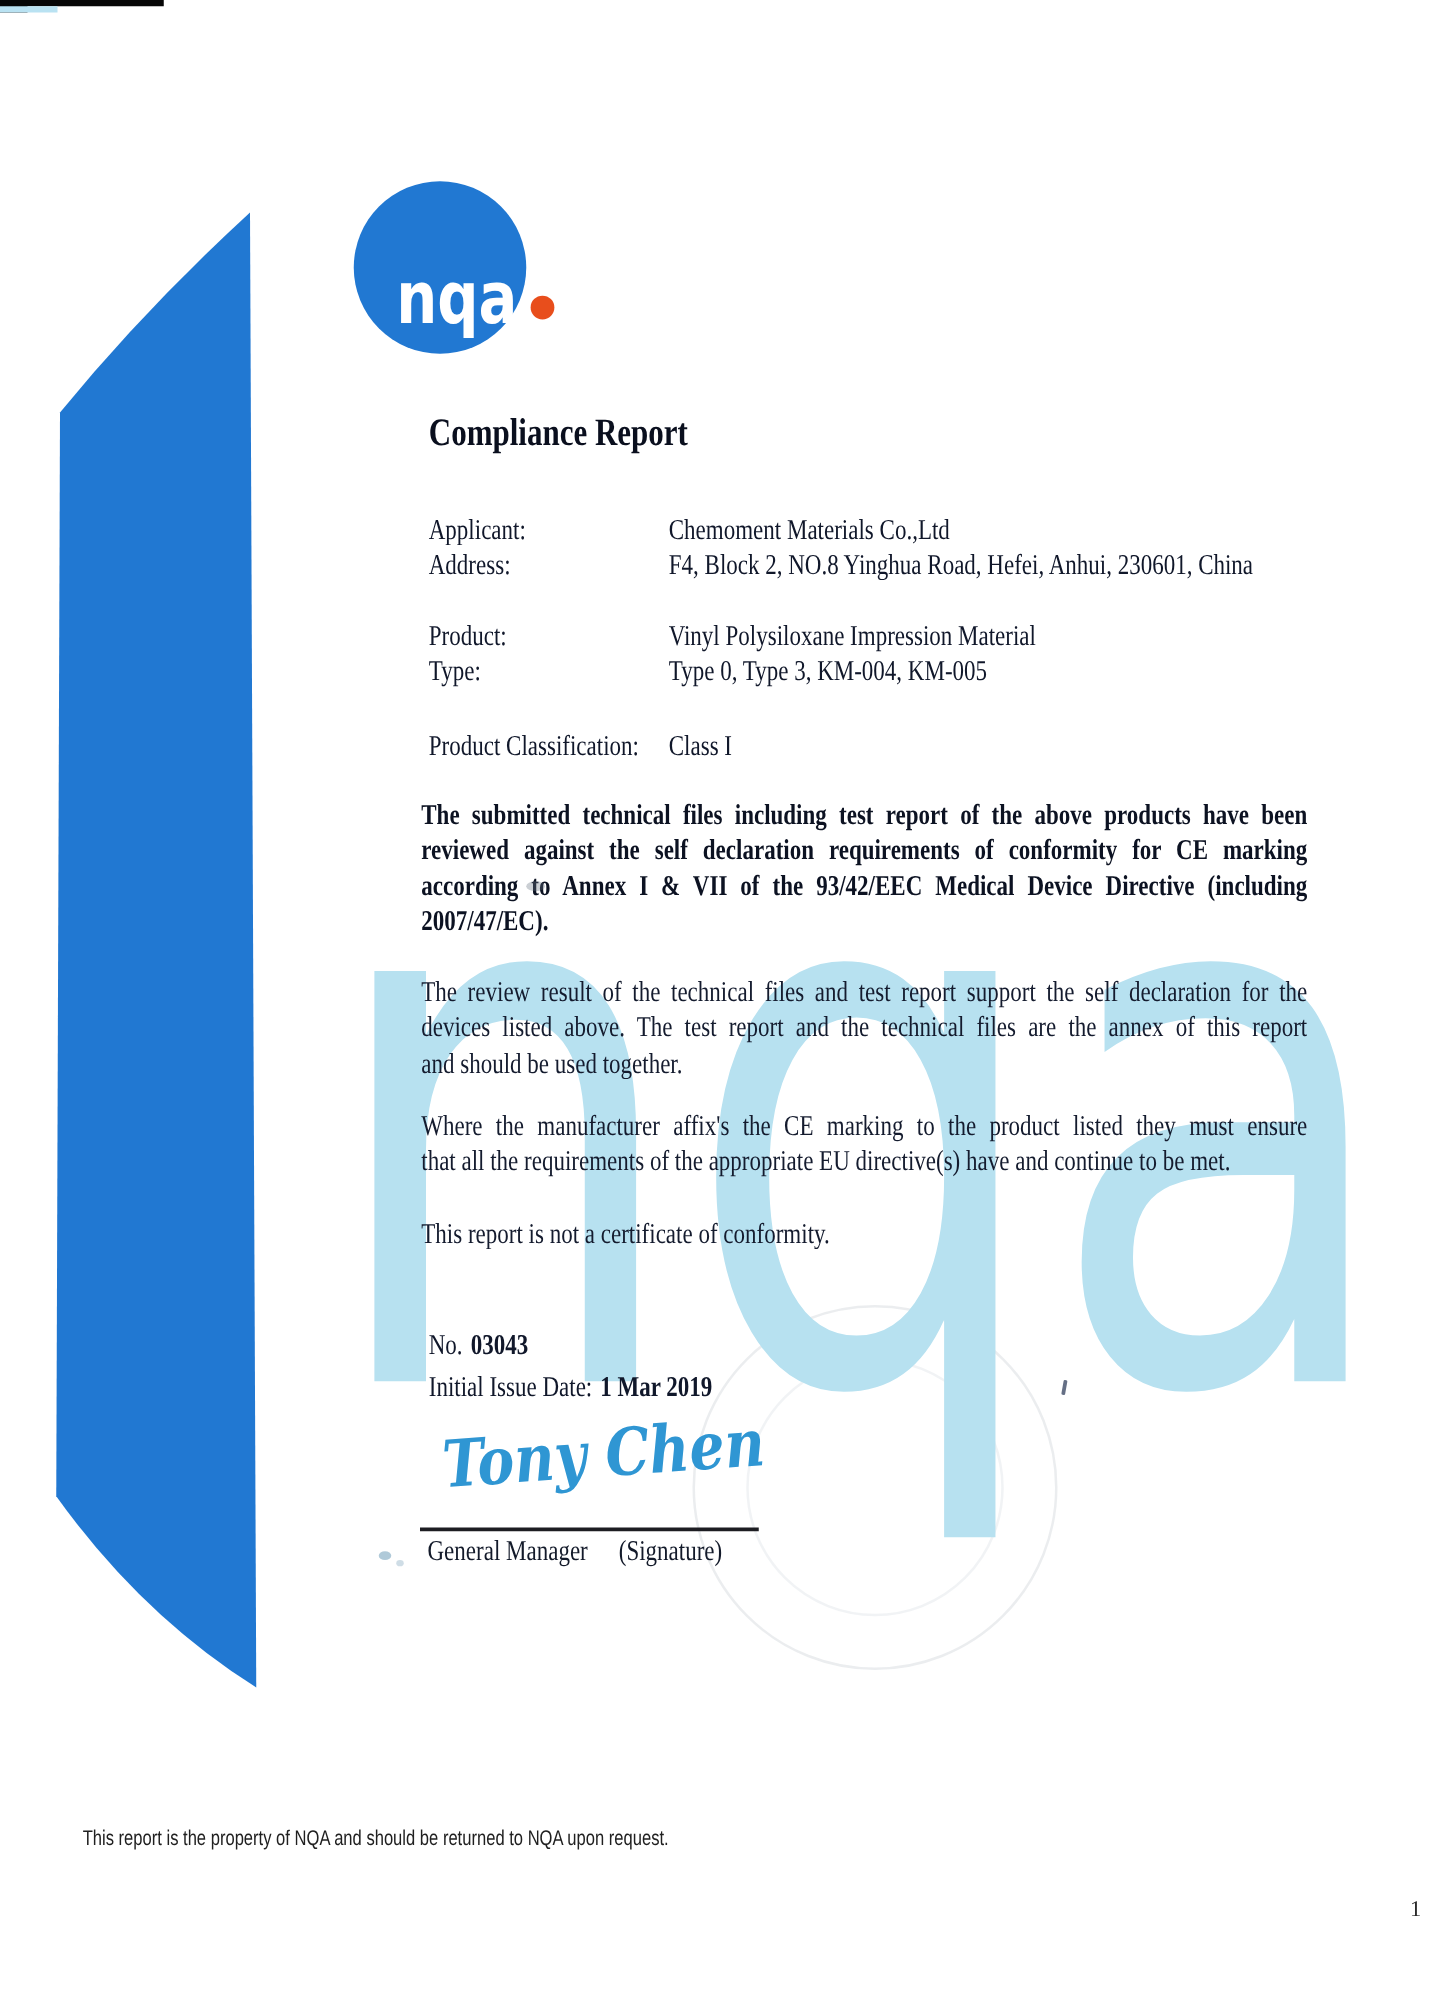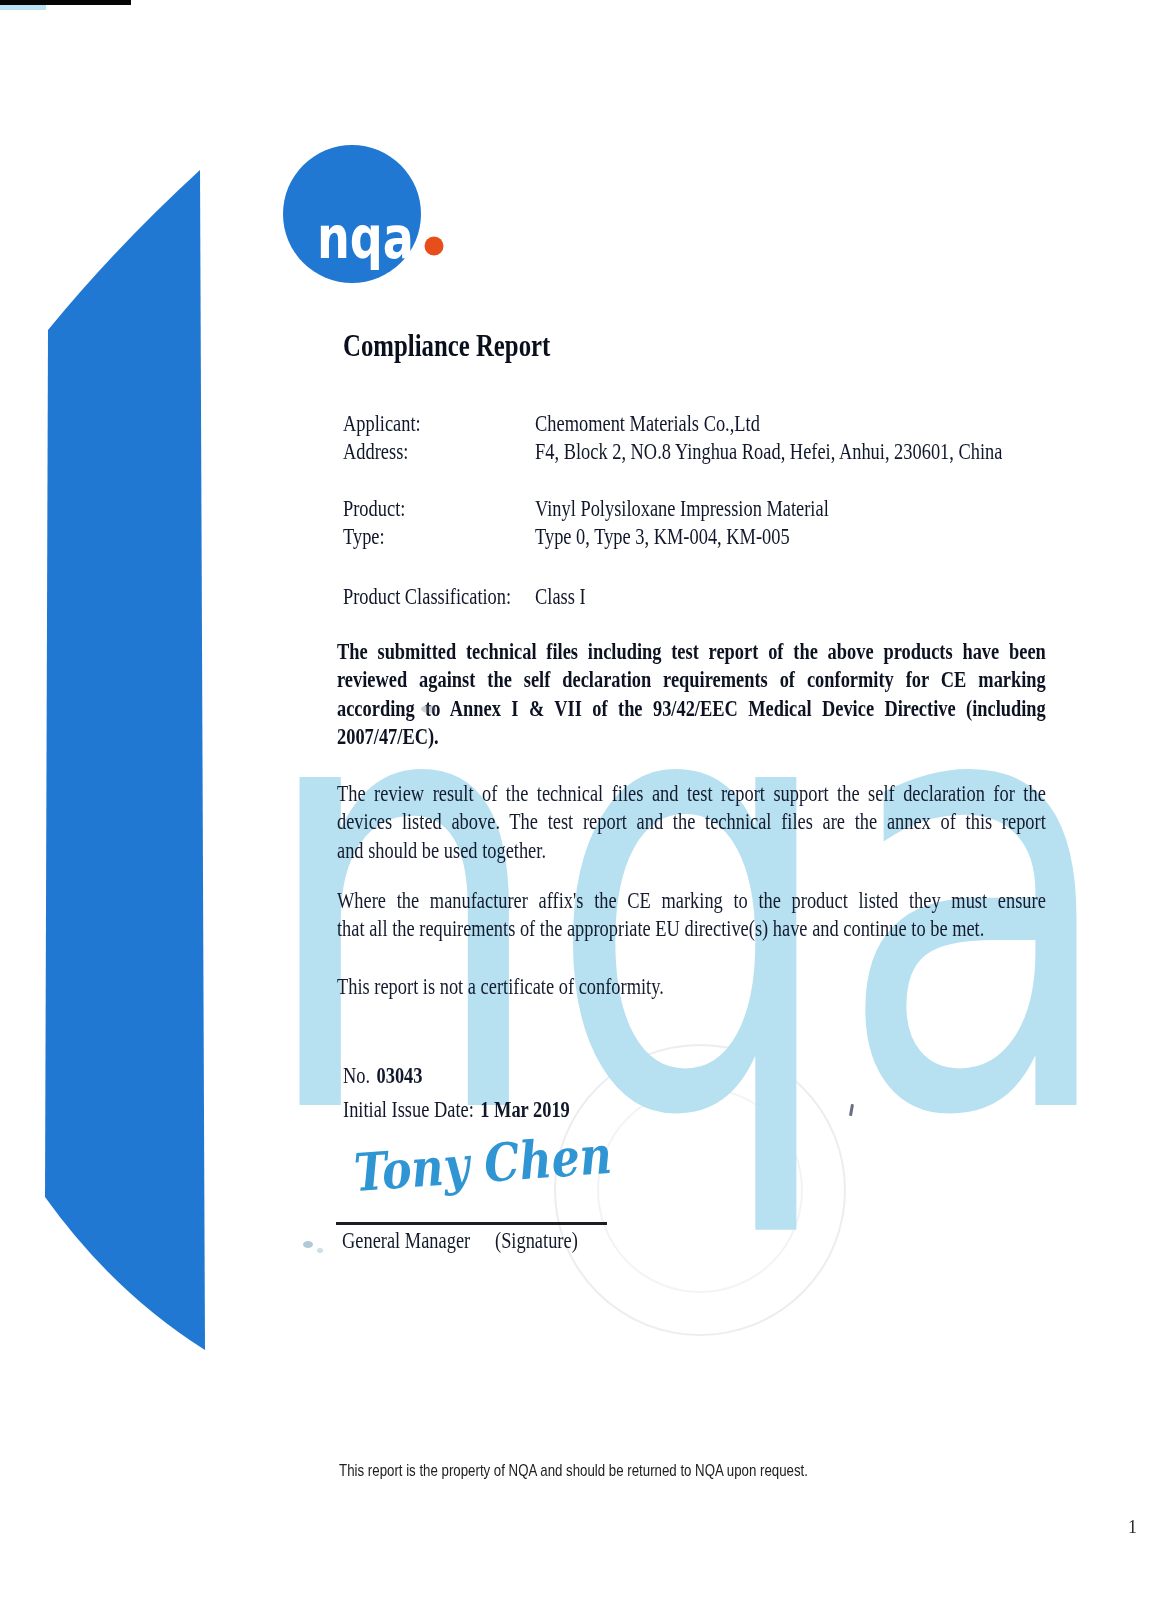--- a/index.html
+++ b/index.html
@@ -19,21 +19,21 @@
          text-align:justify;text-align-last:justify;}
   .pline-last{text-align-last:left;}
   .inline-gap{margin-left:8px;}
   #no-row,#date-row{font-size:23px;color:#10172a;}
   #signature-name{left:352px;top:1142px;font-size:52px;color:#2f96d3;
         font-family:"DejaVu Serif",serif;font-style:italic;font-weight:bold;
         transform:rotate(-4deg) scaleX(0.85);transform-origin:0 0;white-space:nowrap;}
   #signature-line{left:336px;top:1222px;width:271px;height:3px;background:#1d1d22;}
   #gm-label{left:342px;top:1228px;font-size:23px;}
   #sig-caption{left:495px;top:1228px;font-size:23px;}
-  #footer-wrap{left:0;right:16px;top:1461px;text-align:center;}
+  #footer-wrap{left:0;right:16px;top:1461px;}
   #footer-text{display:inline-block;transform:scaleX(0.78);transform-origin:50% 0;
         font-family:"Liberation Sans",sans-serif;font-size:17px;color:#202020;white-space:nowrap;}
   #page-number{left:1128px;top:1517px;font-size:18px;color:#2a2a2a;}
   
   #corner-black-a{left:0;top:0;width:131px;height:5px;background:#060606;}
   #corner-black-b{left:0;top:0;width:22px;height:10px;background:#060606;}
   #corner-blue{left:0;top:5px;width:46px;height:5px;background:#b9e2f2;}
   .speck{position:absolute;border-radius:50%;}
   #speck-tick{left:850px;top:1104px;width:3px;height:12px;background:#4a5670;
         transform:rotate(10deg);border-radius:1px;opacity:.85;}

